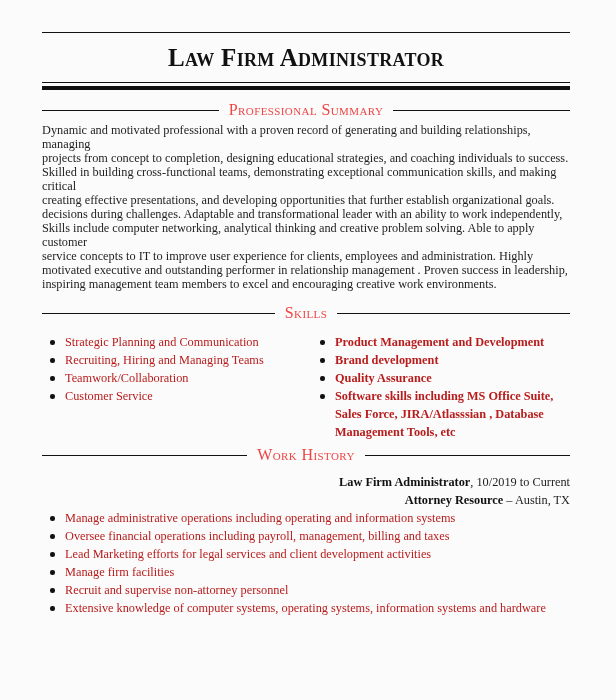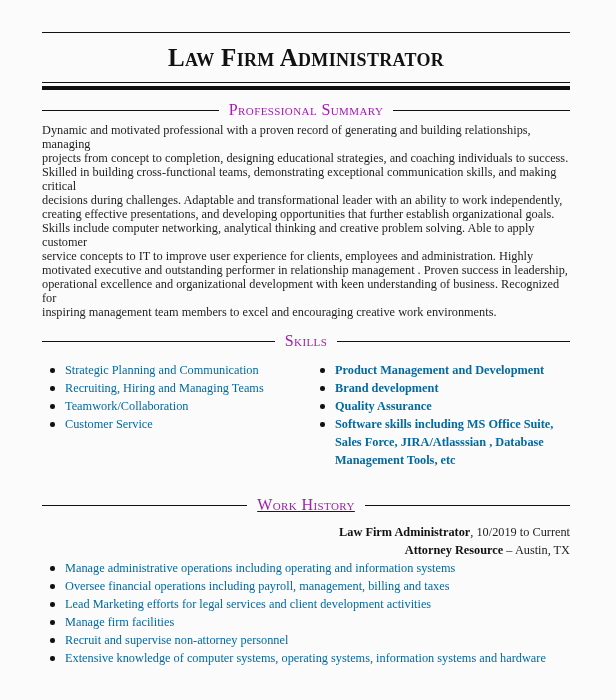--- a/index.html
+++ b/index.html
@@ -49,21 +49,21 @@
       margin-top: 8px;
     }
     .section-head .line {
       flex: 1;
       border-top: 1.5px solid #111;
     }
     .section-head .label {
       font-variant: small-caps;
       font-size: 16px;
       padding: 0 10px;
-      color: #a21caf;
+      color: #ef4444;
       letter-spacing: 0.4px;
     }
     .summary {
       font-size: 12.3px;
       line-height: 14px;
       margin-top: 1px;
       color: #1e1e1e;
     }
     .skills {
       display: flex;
@@ -73,21 +73,21 @@
       list-style: none;
       flex: 1;
     }
     .skills ul.col-left { padding-left: 6px; max-width: 268px; }
     .skills ul.col-right { padding-left: 18px; font-weight: bold; }
     li.bullet {
       position: relative;
       padding-left: 17px;
       font-size: 12.3px;
       line-height: 18px;
-      color: #0369a1;
+      color: #b91c1c;
     }
     li.bullet::before {
       content: "";
       position: absolute;
       left: 2px;
       top: 7px;
       width: 4.5px;
       height: 4.5px;
       border-radius: 50%;
       background: #111;
@@ -120,26 +120,25 @@
   <section>
     <div class="section-head">
       <span class="line"></span>
       <span class="label">Professional Summary</span>
       <span class="line"></span>
     </div>
     <div class="summary">
       <div>Dynamic and motivated professional with a proven record of generating and building relationships, managing</div>
       <div>projects from concept to completion, designing educational strategies, and coaching individuals to success.</div>
       <div>Skilled in building cross-functional teams, demonstrating exceptional communication skills, and making critical</div>
+      <div>creating effective presentations, and developing opportunities that further establish organizational goals.</div>
       <div>decisions during challenges. Adaptable and transformational leader with an ability to work independently,</div>
-      <div>creating effective presentations, and developing opportunities that further establish organizational goals.</div>
       <div>Skills include computer networking, analytical thinking and creative problem solving. Able to apply customer</div>
       <div>service concepts to IT to improve user experience for clients, employees and administration. Highly</div>
       <div>motivated executive and outstanding performer in relationship management . Proven success in leadership,</div>
-      <div>operational excellence and organizational development with keen understanding of business. Recognized for</div>
       <div>inspiring management team members to excel and encouraging creative work environments.</div>
     </div>
   </section>
 
   <section>
     <div class="section-head" style="margin-top:10px;font-family:Liberation Serif, serif;">
       <span class="line"></span>
       <span class="label">Skills</span>
       <span class="line"></span>
     </div>
@@ -153,21 +152,21 @@
       <ul class="col-right">
         <li class="bullet">Product Management and Development</li>
         <li class="bullet">Brand development</li>
         <li class="bullet">Quality Assurance</li>
         <li class="bullet">Software skills including MS Office Suite, Sales Force, JIRA/Atlasssian , Database Management Tools, etc</li>
       </ul>
     </div>
   </section>
 
   <section>
-    <div class="section-head" style="margin-top:24px;text-decoration:underline;">
+    <div class="section-head" style="margin-top:2px;">
       <span class="line"></span>
       <span class="label">Work History</span>
       <span class="line"></span>
     </div>
 
     <div class="job">
       <div class="job-line"><b>Law Firm Administrator</b><span>, 10/2019 to Current</span></div>
       <div class="job-line"><b>Attorney Resource</b><span> – Austin, TX</span></div>
       <ul>
         <li class="bullet">Manage administrative operations including operating and information systems</li>

